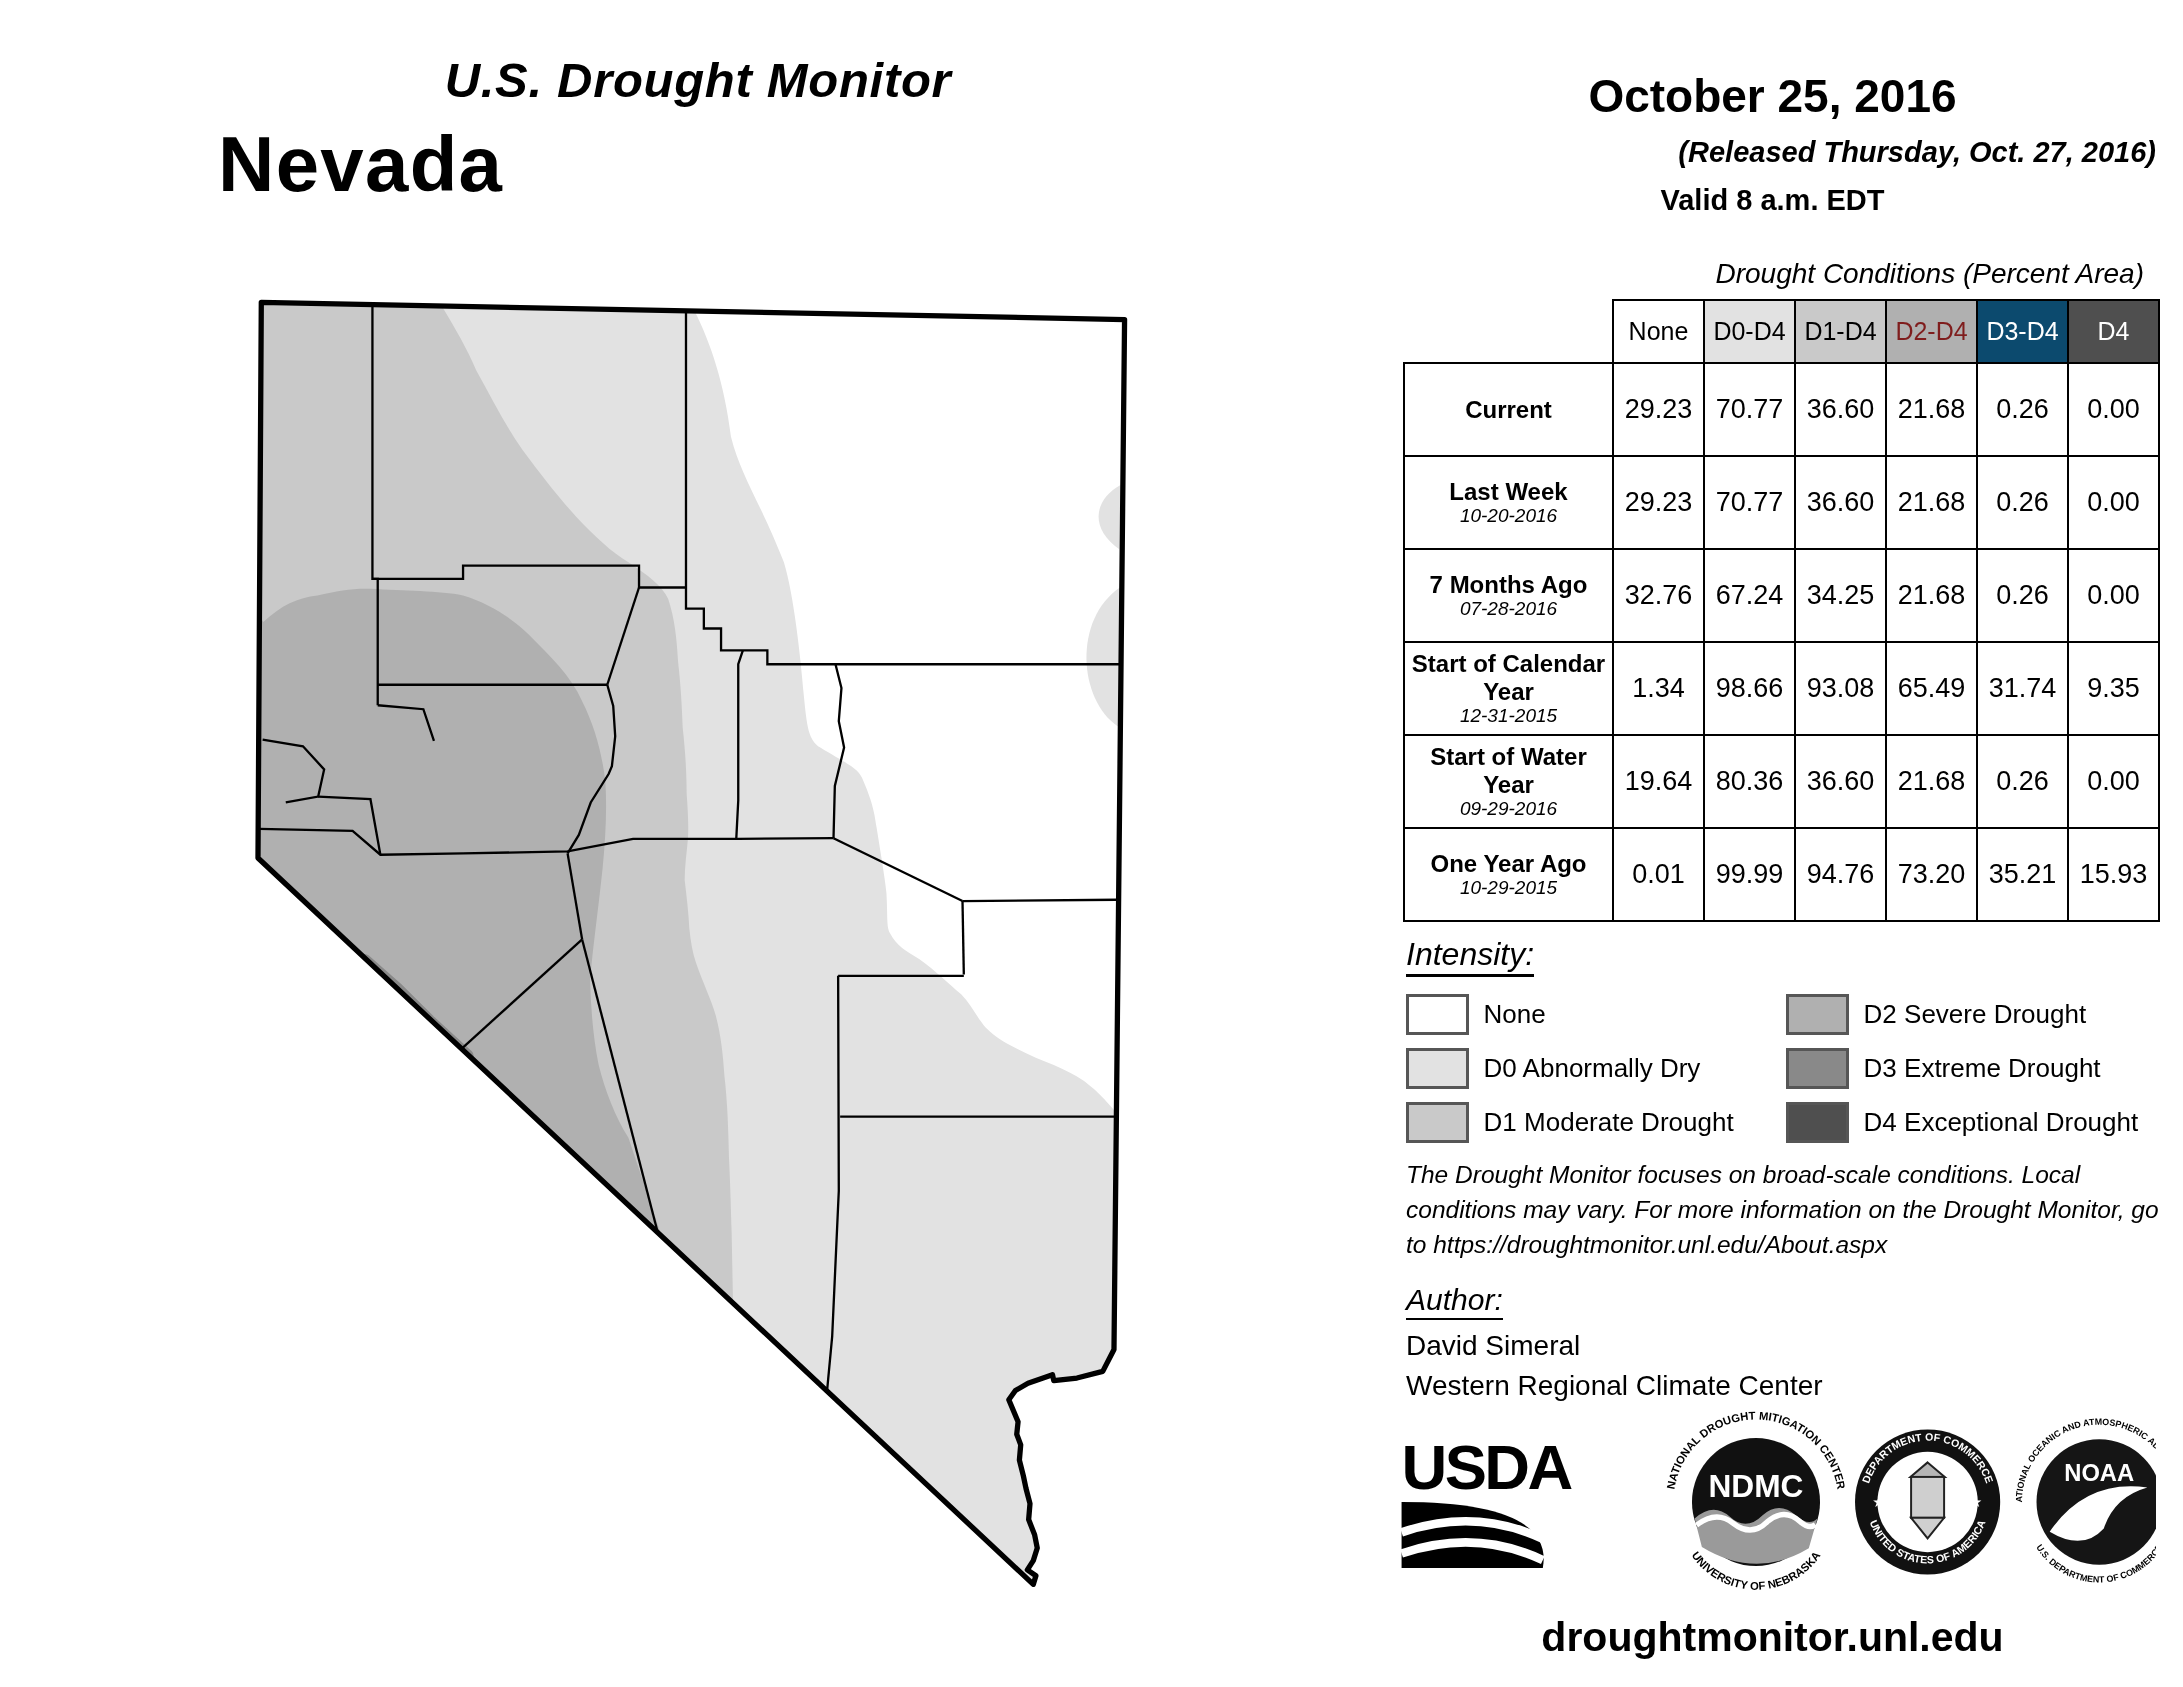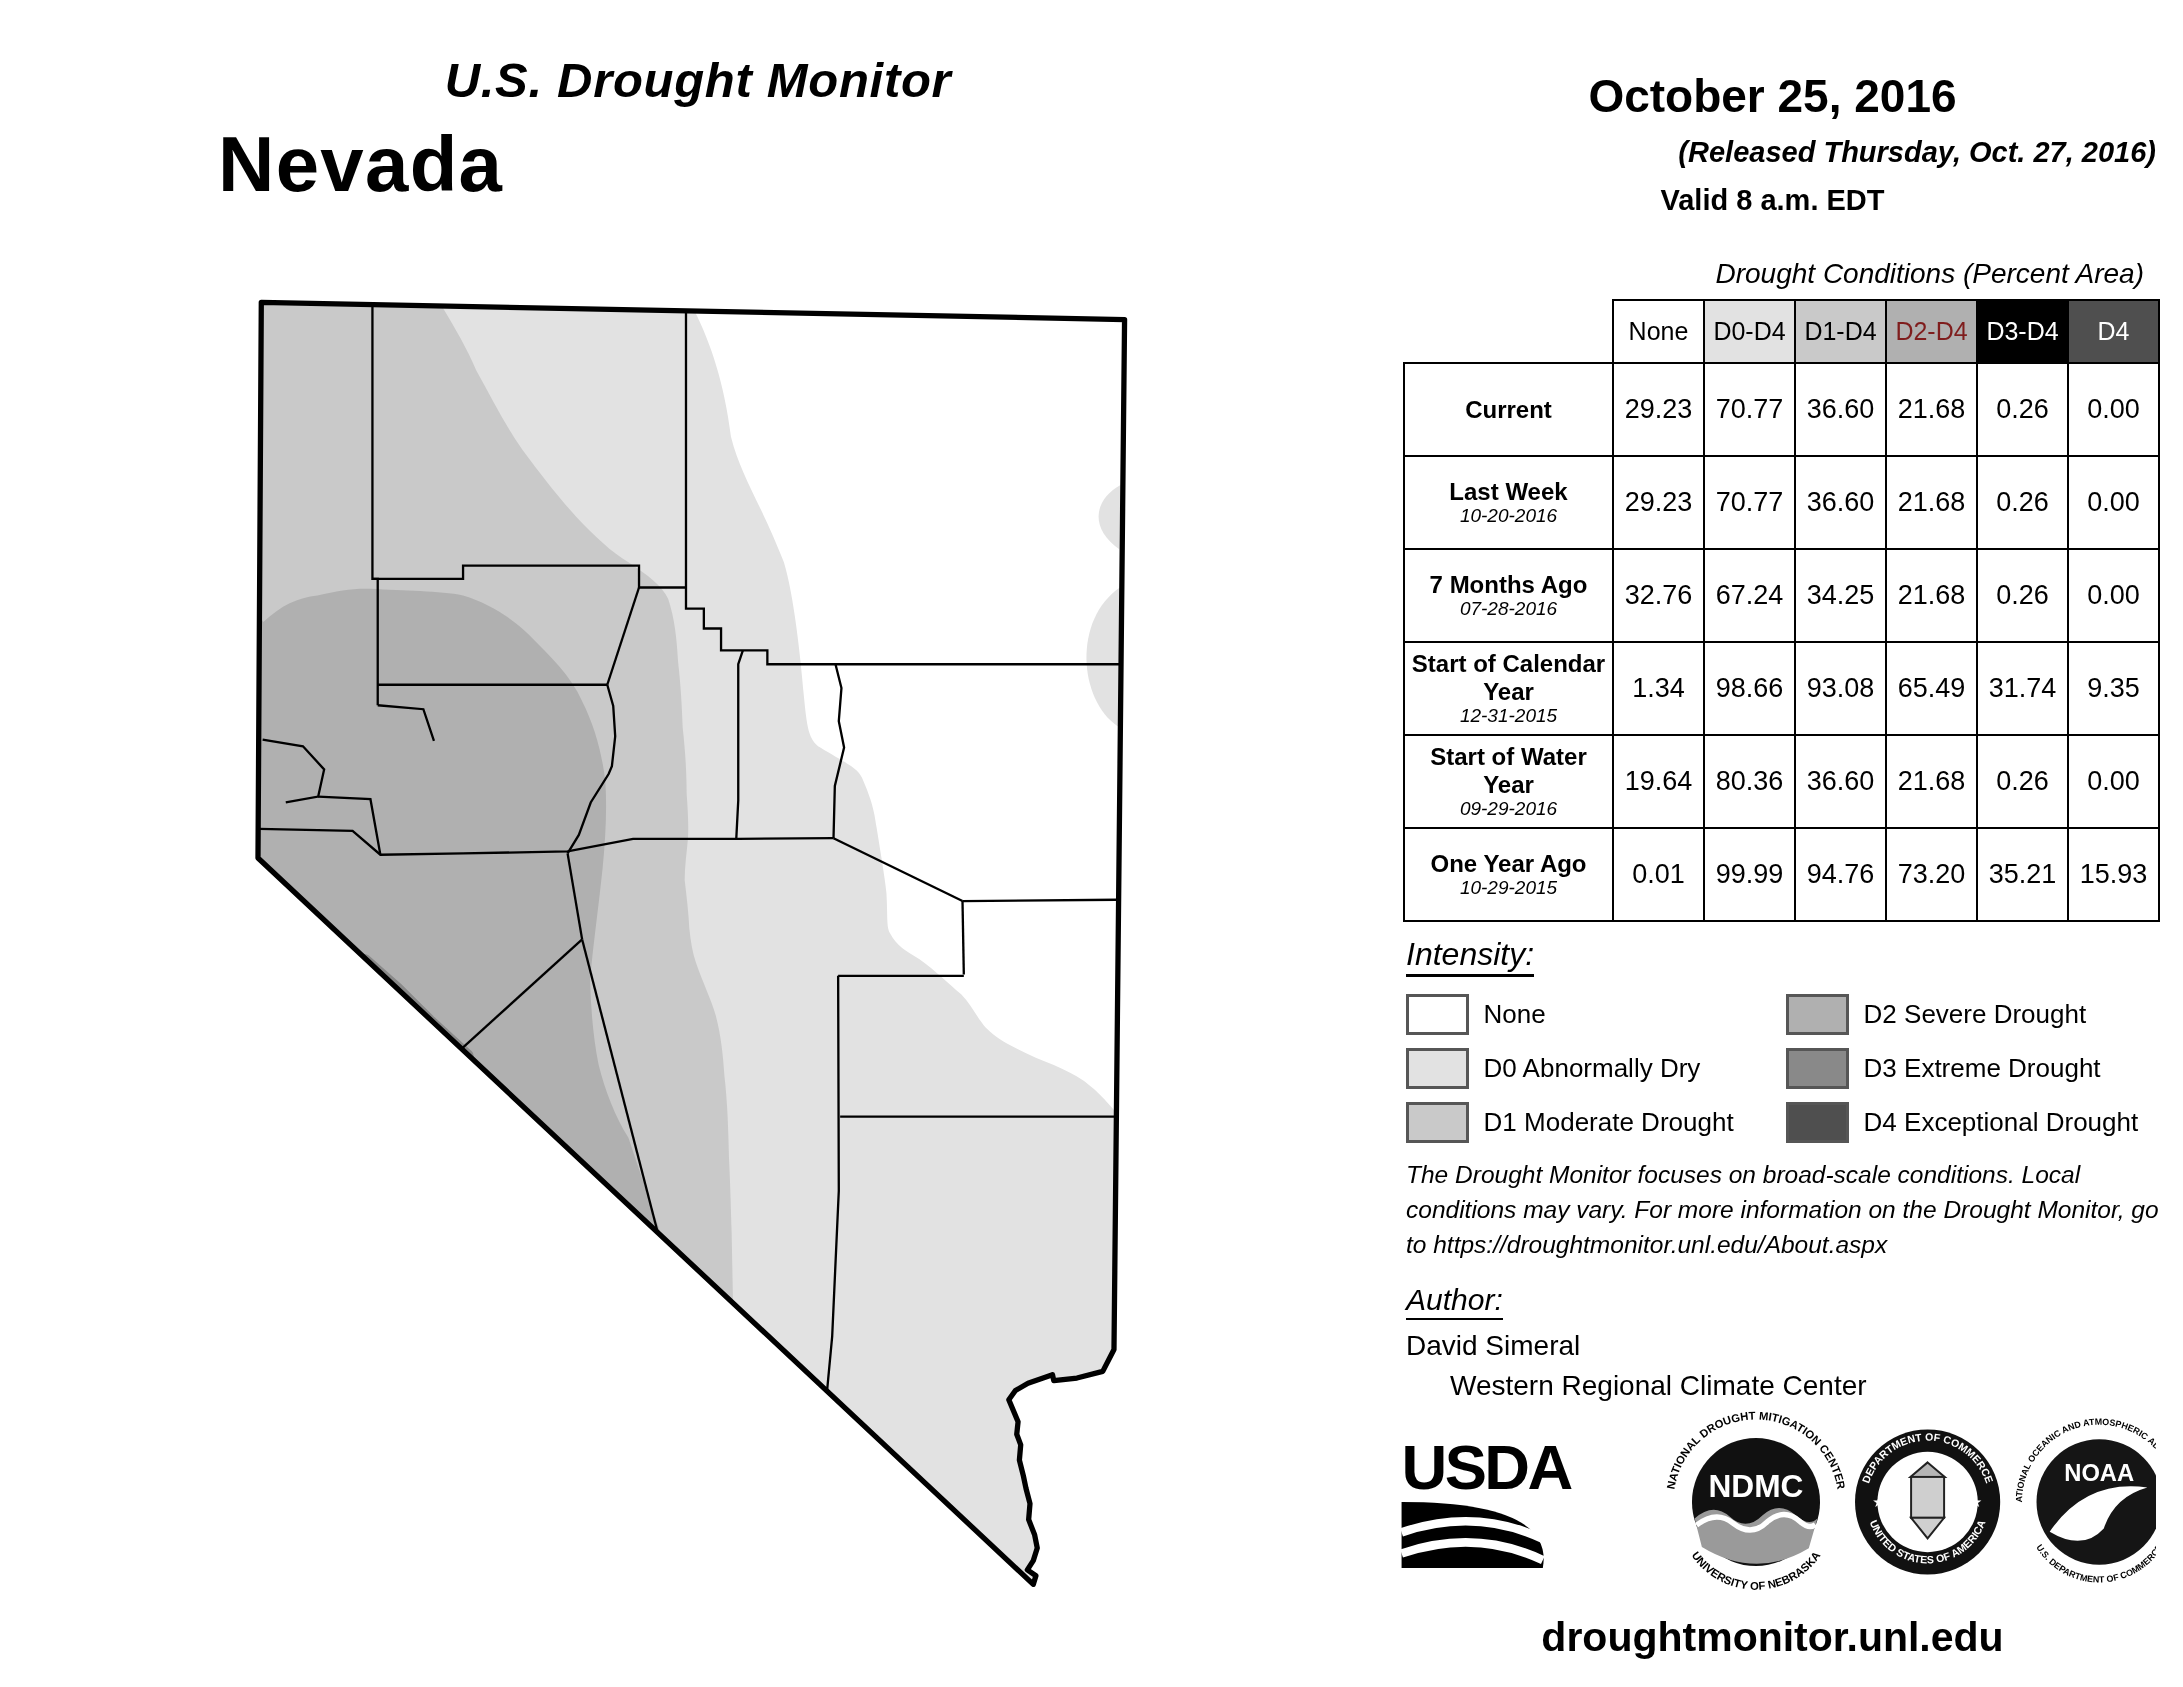--- a/index.html
+++ b/index.html
@@ -32,21 +32,21 @@
   .int-head{left:1406px;top:936px;font-size:32px;font-style:italic;border-bottom:3.3px solid #000;padding-bottom:1.3px;}
   .legend{left:1406px;top:987px;width:754px;display:grid;
     grid-auto-flow:column;grid-template-rows:repeat(3,54px);grid-template-columns:380px 374px;}
   .leg-item{display:flex;align-items:center;}
   .leg-sw{width:63px;height:41px;border:3.3px solid #565656;box-sizing:border-box;margin-right:14.6px;flex:0 0 auto;}
   .leg-lab{font-size:26px;}
   
   .disclaimer{left:1406px;top:1158px;width:761px;font-size:24.5px;font-style:italic;line-height:1.42;}
   .author-head{left:1406px;top:1283px;font-size:30px;font-style:italic;border-bottom:2.6px solid #000;padding-bottom:1.3px;}
   .author-name{left:1406px;top:1330px;font-size:28px;}
-  .author-org{left:1450px;top:1370px;font-size:28px;}
+  .author-org{left:1406px;top:1370px;font-size:28px;}
   .footer-url{left:1389px;top:1614px;width:767px;text-align:center;font-size:41px;font-weight:bold;}
   svg text{font-family:"Liberation Sans",sans-serif;}
 </style>
 </head>
 <body>
 
 <svg class="abs" style="left:0;top:0" width="2183" height="1687" viewBox="0 0 3300 2550" aria-label="Nevada drought map">
   <defs>
     <clipPath id="nvclip">
       <path d="M 395 457 L 1700 483 L 1684 2040 L 1667 2073
@@ -160,21 +160,21 @@
 <div class="abs tbl-title">Drought Conditions (Percent Area)</div>
 <div class="abs dm-wrap">
   <table class="dm">
     <thead>
       <tr id="dm-head-row">
           <th class="corner"></th>
           <th style="background: rgb(255, 255, 255); color: rgb(0, 0, 0);">None</th>
           <th style="background: rgb(226, 226, 226); color: rgb(0, 0, 0);">D0-D4</th>
           <th style="background: rgb(201, 201, 201); color: rgb(0, 0, 0);">D1-D4</th>
           <th style="background: rgb(176, 176, 176); color: #7f1d1d;">D2-D4</th>
-          <th style="background: #000000; color: rgb(255, 255, 255); margin-left: 48px;">D3-D4</th>
+          <th style="background: #0c4a6e; color: rgb(255, 255, 255); margin-left: 48px;">D3-D4</th>
           <th style="background: rgb(79, 79, 79); color: rgb(255, 255, 255);">D4</th>
         </tr>
     </thead>
     <tbody id="dm-body">
         <tr>
           <td class="rowlab">
             <div class="lab">Current</div>
           </td>
           <td>29.23</td>
           <td>70.77</td>

